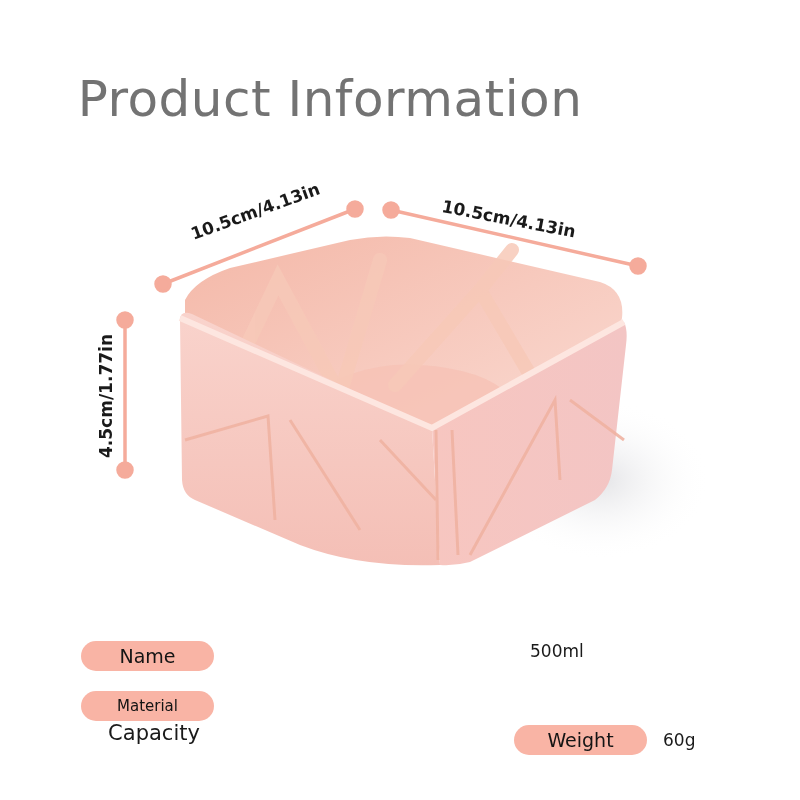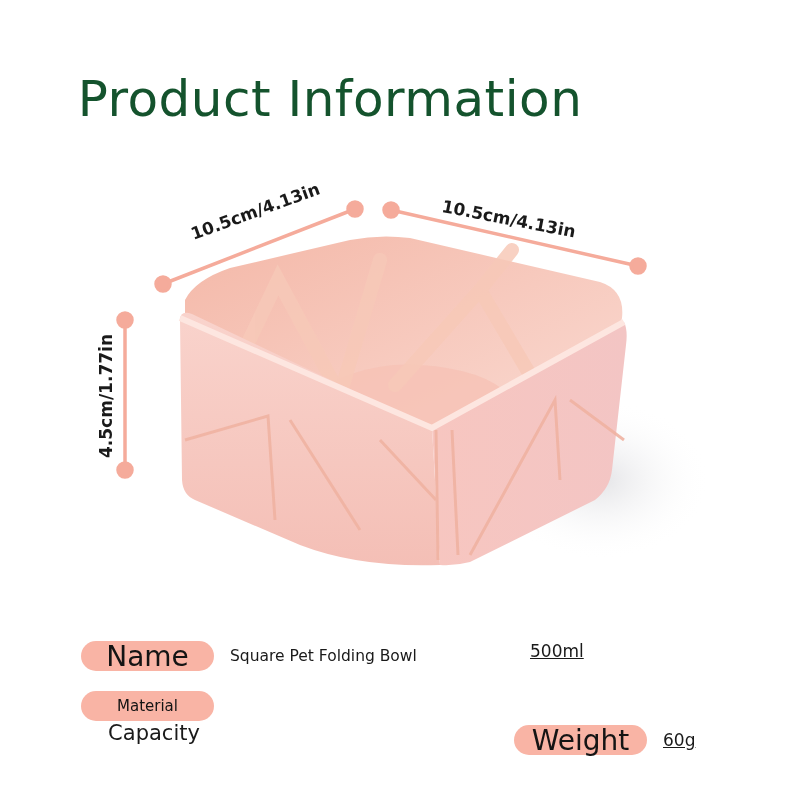--- a/index.html
+++ b/index.html
@@ -1,48 +1,48 @@
 <!DOCTYPE html>
 <html><head>
   <meta charset="utf-8">
   <style>
     * { box-sizing: border-box; margin: 0; padding: 0; }
     html, body { width: 800px; height: 800px; background: #ffffff; overflow: hidden; }
     body { position: relative; font-family: "DejaVu Sans", "Liberation Sans", sans-serif; color: #111; }
 
     .title {
       position: absolute; left: 0; top: 70px; width: 660px; text-align: center;
-      font-size: 50px; font-weight: 400; letter-spacing: 0.5px; color: #14532d;
+      font-size: 50px; font-weight: 400; letter-spacing: 0.5px; color: #737373;
     }
 
     .figure { position: absolute; left: 0; top: 0; width: 800px; height: 620px; }
     .dim-label {
       position: absolute; font-weight: 700; font-size: 17px; color: #1a1a1a; white-space: nowrap;
       font-family: "DejaVu Sans", sans-serif;
     }
     .dim-left { left: 188px; top: 225px; transform: rotate(-20deg); transform-origin: left top; }
     .dim-right { left: 444px; top: 196px; transform: rotate(11deg); transform-origin: left top; }
     .dim-height { left: 96px; top: 458px; transform: rotate(-90deg); transform-origin: left top; }
 
     .info-row { position: absolute; display: flex; align-items: center; }
     .pill {
       width: 133px; height: 30px; border-radius: 15px; background: #f9b4a5;
       display: flex; align-items: center; justify-content: center;
       font-family: "DejaVu Sans", sans-serif; color: #141414;
     }
-    .pill.big { font-size: 28px; }
+    .pill.big { font-size: 19px; }
     .pill.small { font-size: 15px; }
     .val { font-family: "DejaVu Sans", sans-serif; color: #1a1a1a; }
     .row-name { left: 81px; top: 641px; }
     .row-material { left: 81px; top: 691px; flex-direction: column; }
     .row-capacity { left: 514px; top: 641px; }
     .row-weight { left: 514px; top: 725px; }
     .row-name .val { margin-left: 16px; font-size: 15.5px; }
     .row-material .val { margin-left: 13px; font-size: 21px; }
-    .row-capacity .val, .row-weight .val { margin-left: 16px; font-size: 17px; text-decoration: underline; }
+    .row-capacity .val, .row-weight .val { margin-left: 16px; font-size: 17px; }
   </style>
 </head>
 <body>
 
 <div class="title">Product Information</div>
 
 <div class="figure">
   <svg width="800" height="620" viewBox="0 0 800 620">
     <defs>
       <linearGradient id="front" x1="0" y1="0" x2="0" y2="1">
@@ -105,21 +105,20 @@
     </g>
   </svg>
 
   <div class="dim-label dim-left">10.5cm/4.13in</div>
   <div class="dim-label dim-right">10.5cm/4.13in</div>
   <div class="dim-label dim-height">4.5cm/1.77in</div>
 </div>
 
 <div class="info-row row-name">
   <div class="pill big">Name</div>
-  <div class="val">Square Pet Folding Bowl</div>
 </div>
 <div class="info-row row-material">
   <div class="pill small">Material</div>
   <div class="val">Capacity</div>
 </div>
 <div class="info-row row-capacity">
   <div class="val">500ml</div>
 </div>
 <div class="info-row row-weight">
   <div class="pill big">Weight</div>

